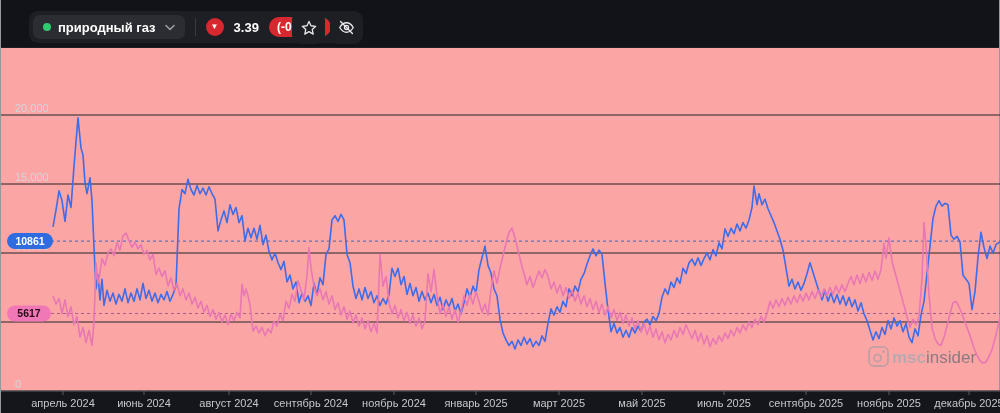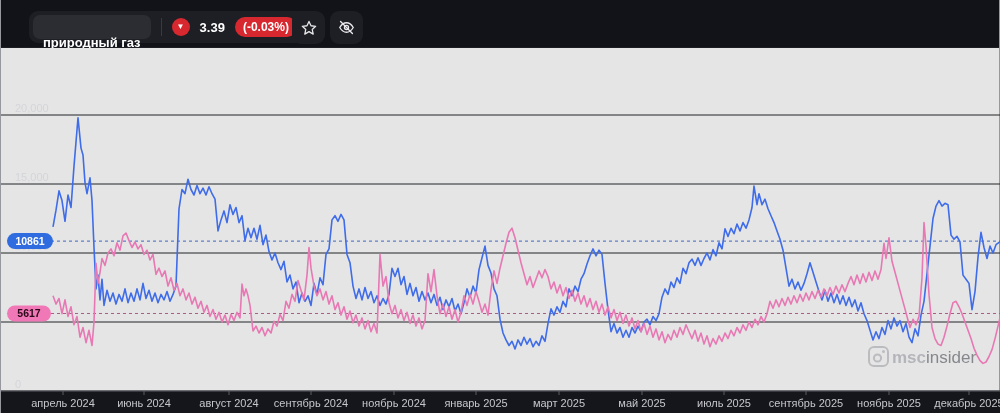--- a/index.html
+++ b/index.html
@@ -3,37 +3,37 @@
 <meta charset="utf-8">
 <style>
   html,body{margin:0;padding:0;background:#0c0d11;}
   body{width:1000px;height:413px;overflow:hidden;font-family:"Liberation Sans",sans-serif;}
   .frame{position:relative;width:1000px;height:413px;box-sizing:border-box;
          border-left:1px solid #97989e;border-right:1px solid #97989e;background:#0c0d11;}
   
   .toolbar{position:relative;height:47px;background:#121318;border-bottom:1px solid #1d1e24;}
   .control-group{position:absolute;left:28px;top:11px;height:32px;border-radius:9px;background:#1e1f24;
                  display:flex;align-items:center;padding:0 12px 0 4px;gap:10px;box-sizing:border-box;}
-  .ticker-pill{height:24px;background:#2c2d33;border-radius:7px;display:flex;align-items:center;gap:20px;
-               padding:0 10px;cursor:pointer;flex-direction:column;}
+  .ticker-pill{height:24px;background:#2c2d33;border-radius:7px;display:flex;align-items:center;gap:7px;
+               padding:0 10px;cursor:pointer;}
   .ticker-dot{width:8px;height:8px;border-radius:50%;background:#2ecc71;}
   .ticker-label{color:#ffffff;font-size:13px;font-weight:bold;white-space:nowrap;}
   .chev{display:flex;align-items:center;margin-left:2px;}
   .vdiv{width:1px;height:18px;background:#393a41;}
   .down-circle{width:18px;height:18px;border-radius:50%;background:#d7282f;color:#fff;
                display:flex;align-items:center;justify-content:center;font-size:8px;line-height:1;}
   .price{color:#ffffff;font-size:13px;font-weight:bold;}
   .change-pill{background:#d7282f;color:#ffffff;font-size:12px;font-weight:bold;border-radius:11px;
                padding:3px 8px;white-space:nowrap;}
   .icon-btn{position:absolute;top:11px;width:33px;height:33px;border-radius:9px;background:#1e1f24;
             display:flex;align-items:center;justify-content:center;cursor:pointer;}
   .icon-btn.star{left:291px;}
   .icon-btn.hide{left:329px;}
   
-  .chart-wrap{position:relative;width:100%;height:366px;background:#e5e5e5;}
+  .chart-wrap{position:relative;width:100%;height:366px;background:#fca5a5;}
   svg{display:block;}
 </style>
 </head>
 <body>
 
 <div class="frame">
 
   <div class="toolbar">
     <div class="control-group">
       <div class="ticker-pill">

